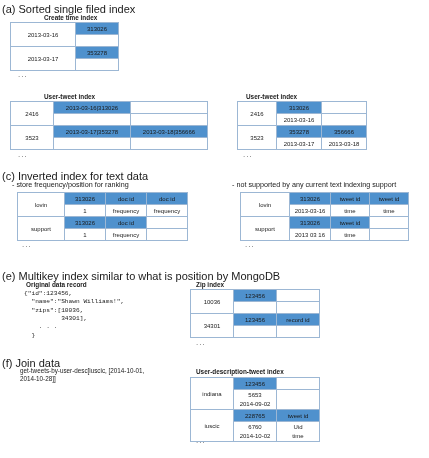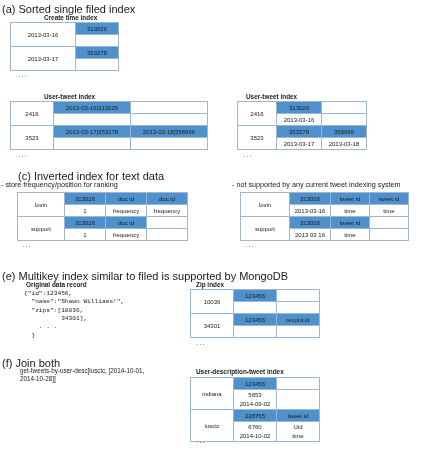--- a/index.html
+++ b/index.html
@@ -172,22 +172,22 @@
       <td class="blue">356666</td>
     </tr>
     <tr>
       <td class="plain">2013-03-17</td>
       <td class="plain">2013-03-18</td>
     </tr>
   </tbody>
     </table>
   <div class="abs ellipsis" style="left:243px; top:150px;">...</div>
 
-  <div class="abs sec-title" style="left:18px; top:170px;">(c)  Inverted index for text data</div>
-  <div class="abs sec-sub" style="left:1px; top:180px;">- store frequency/position for ranking</div>
+  <div class="abs sec-title" style="left:2px; top:170px;">(c)  Inverted index for text data</div>
+  <div class="abs sec-sub" style="left:12px; top:180px;">- store frequency/position for ranking</div>
 
   <table class="ix abs" style="left:17px; top:192px;">
     <tbody>
         <tr>
       <td class="key" rowspan="2" style="width:46px;">lovin</td>
       <td class="blue" style="width:40px;">313026</td>
       <td class="blue" style="width:40px;">doc id</td>
       <td class="blue" style="width:40px;">doc id</td>
     </tr>
     <tr>
@@ -203,21 +203,21 @@
     </tr>
     <tr>
       <td class="plain lalign">1</td>
       <td class="plain lalign">frequency</td>
       <td class="none"></td>
     </tr>
   </tbody>
     </table>
   <div class="abs ellipsis" style="left:22px; top:240px;">...</div>
 
-  <div class="abs sec-sub" style="left:232px; top:180px;">- not supported by any current tweet indexing system</div>
+  <div class="abs sec-sub" style="left:232px; top:180px;">- not supported by any current text indexing support</div>
 
   <table class="ix abs" style="left:240px; top:192px;">
     <tbody>
         <tr>
       <td class="key" rowspan="2" style="width:48px;">lovin</td>
       <td class="blue" style="width:40px;">313026</td>
       <td class="blue" style="width:38px;">tweet id</td>
       <td class="blue" style="width:38px;">tweet id</td>
     </tr>
     <tr>
@@ -233,21 +233,21 @@
     </tr>
     <tr>
       <td class="plain lalign">2013 03 16</td>
       <td class="plain lalign">time</td>
       <td class="none"></td>
     </tr>
   </tbody>
     </table>
   <div class="abs ellipsis" style="left:245px; top:240px;">...</div>
 
-  <div class="abs sec-title" style="left:2px; top:270px;">(e)  Multikey index similar to filed is supported by MongoDB</div>
+  <div class="abs sec-title" style="left:2px; top:270px;">(e)  Multikey index similar to what is position by MongoDB</div>
   <div class="abs tbl-caption" style="left:26px; top:281px;">Original data record</div>
 
   <div class="abs code" style="left:24px; top:290px;"><span>{"id":123456,</span>
 <span>  "name":"Shawn Williams!",</span>
 <span>  "zips":[10036,</span>
 <span>          34301],</span>
 <span>    . . .</span>
 <span>  }</span></div>
 
   <div class="abs tbl-caption" style="left:196px; top:281px;">Zip index</div>
@@ -269,21 +269,21 @@
       <td class="blue">record id</td>
     </tr>
     <tr>
       <td class="empty"></td>
       <td class="empty"></td>
     </tr>
   </tbody>
     </table>
   <div class="abs ellipsis" style="left:196px; top:338px;">...</div>
 
-  <div class="abs sec-title" style="left:2px; top:357px;">(f)  Join both</div>
+  <div class="abs sec-title" style="left:2px; top:357px;">(f)  Join data</div>
   <div class="abs sec-sub" style="left:20px; top:367px; font-size:6.3px;">get-tweets-by-user-desc[iuscic, [2014-10-01,</div>
   <div class="abs sec-sub" style="left:20px; top:375px; font-size:6.3px;">2014-10-28]]</div>
 
   <div class="abs tbl-caption" style="left:196px; top:368px;">User-description-tweet index</div>
 
   <table class="ix abs" style="left:190px; top:377px;">
     <tbody>
         <tr>
       <td class="key" rowspan="2" style="width:42px;">indiana</td>
       <td class="blue" style="width:42px;">123456</td>

